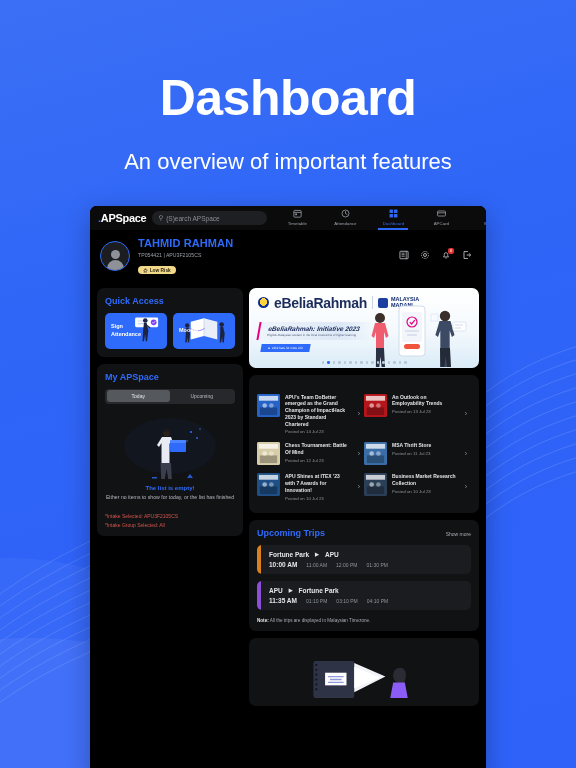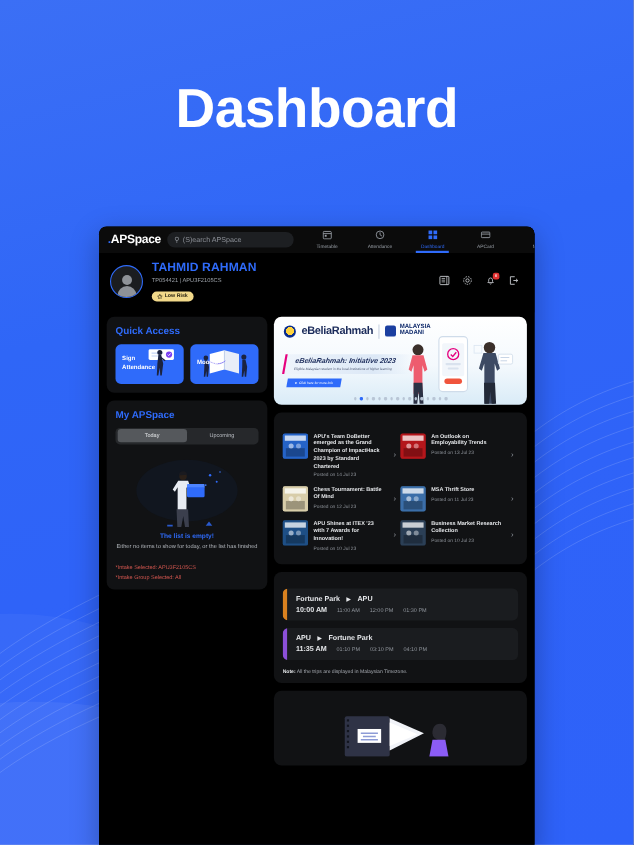--- a/index.html
+++ b/index.html
@@ -209,21 +209,21 @@
   .banner {
     height: 80px;
     border-radius: 7px;
     overflow: hidden;
     position: relative;
     background: linear-gradient(180deg,#ffffff 0%,#f4f9fd 55%,#d9ebf7 100%);
     margin-bottom: 7px;
   }
   .banner-top { display: flex; align-items: center; gap: 5px; padding: 7px 0 0 9px; }
   .jata { width: 11px; height: 11px; border-radius: 50%; background: radial-gradient(circle at 50% 45%, #ffd33d 0 45%, #0a2d8f 46% 100%); }
-  .banner-title { font-size: 10px; font-weight: bold; color: #1b2b5a; letter-spacing: -0.3px; }
+  .banner-title { font-size: 14px; font-weight: bold; color: #1b2b5a; letter-spacing: -0.3px; }
   .vsep { width: 1px; height: 13px; background: #c9d3e2; }
   .madani { display: flex; align-items: center; gap: 3px; }
   .madani-mark { width: 10px; height: 10px; border-radius: 2px; background: #1b3fa0; }
   .madani-text { font-size: 5.5px; font-weight: bold; color: #0f2a6b; line-height: 1.05; }
   .banner-chip {
     position: absolute; left: 9px; top: 34px;
     background: linear-gradient(90deg,#eef4fb 0%,#dce8f6 70%,rgba(220,232,246,0) 100%);
     padding: 3px 16px 3px 8px;
     border-left: 2.5px solid #e6007e;
     transform: skewX(-10deg);
@@ -299,20 +299,21 @@
       <path d="M0,194 C60,124 120,102 180,90"></path>
       <path d="M0,208 C60,138 120,116 180,104"></path>
       <path d="M0,222 C60,152 120,130 180,118"></path>
       <path d="M0,236 C60,166 120,144 180,132"></path>
     </g>
   </svg>
 </div>
 
 <div class="hero">
   <div class="hero-title">Dashboard</div>
+  <div class="hero-sub">An overview of important features</div>
 </div>
 
 <div class="device">
 <div class="screen">
 
   <div class="topbar">
     <div class="brand">
       <span class="dot">.</span>
           <span class="ap">AP</span>
           <span class="space">Space</span>
@@ -624,20 +625,24 @@
                 <div class="news-txt">
                   <div class="news-title">Business Market Research Collection</div>
                   <div class="news-date">Posted on 10 Jul 23</div>
                 </div>
                 <div class="chev">›</div>
               </div>
             </div>
       </div>
 
       <div class="card">
+        <div class="card-head">
+          <div class="card-title">Upcoming Trips</div>
+          <div class="showmore">Show more</div>
+        </div>
         <div id="trips-list">
               <div class="trip">
                 <div class="trip-bar" style="background:#d9811f"></div>
                 <div class="trip-body">
                   <div class="trip-route">
                     <span>Fortune Park</span>
                     <span style="font-size:5px">▶</span>
                     <span>APU</span>
                   </div>
                   <div class="trip-times">

